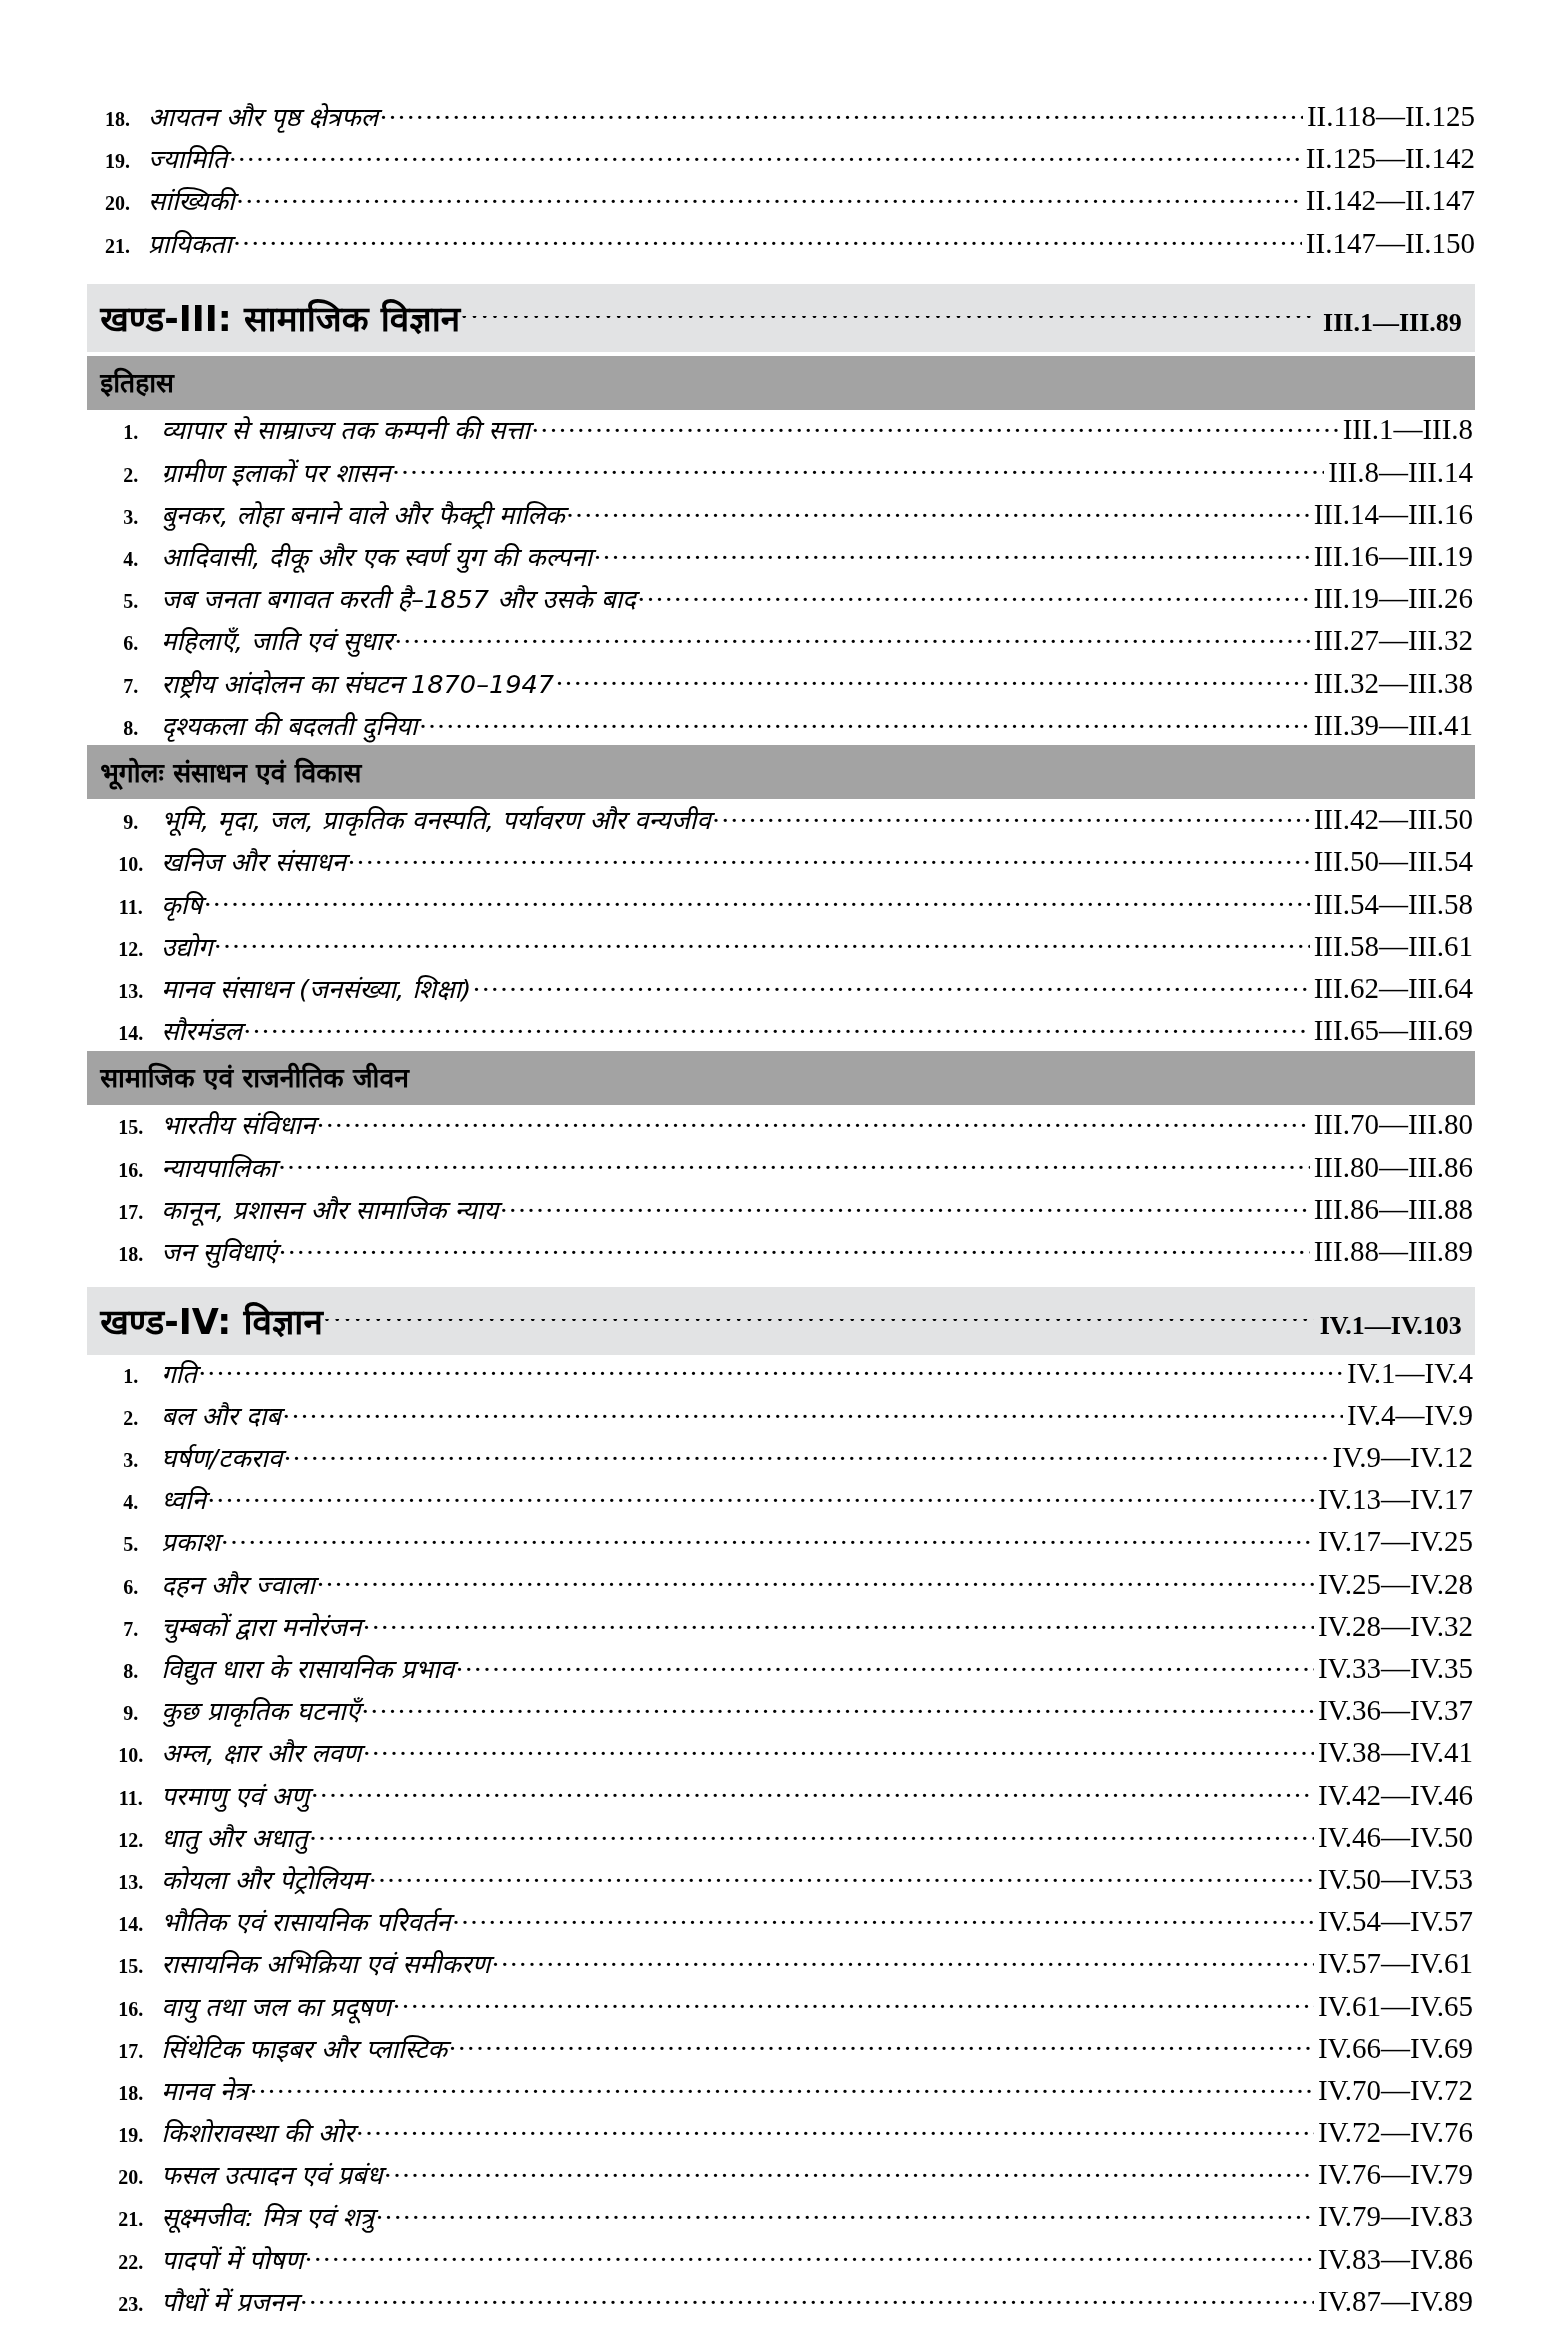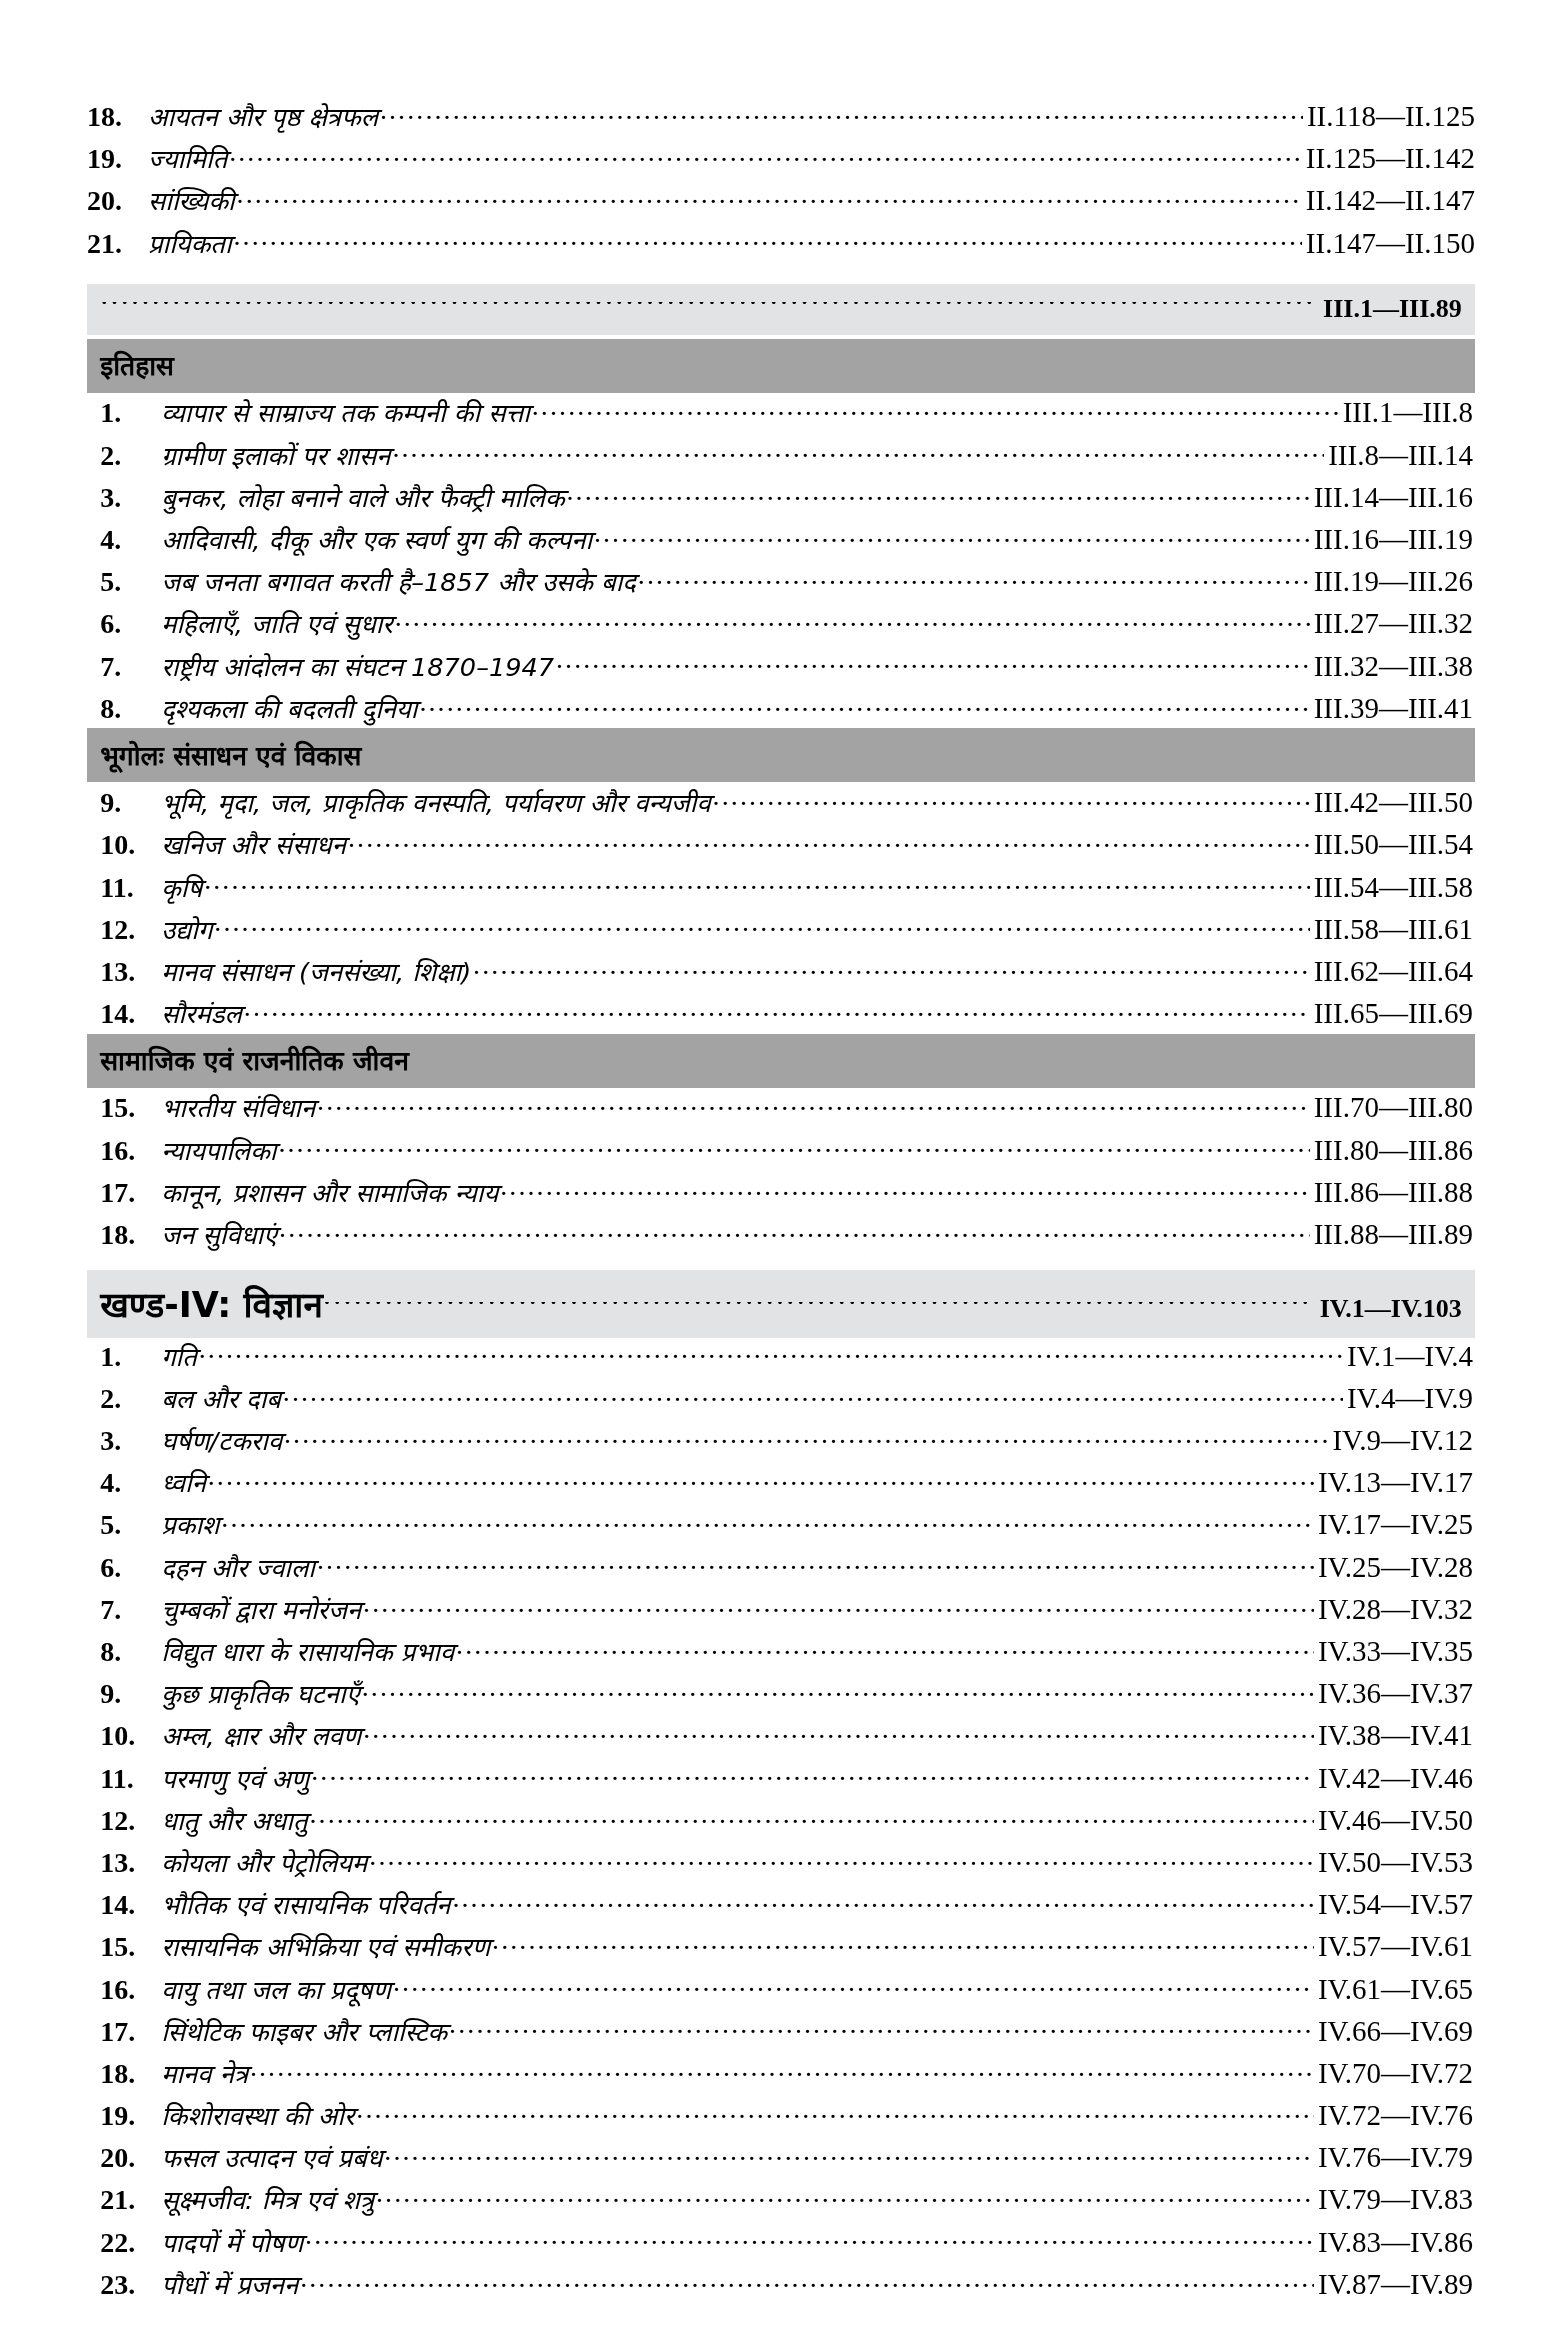--- a/index.html
+++ b/index.html
@@ -24,24 +24,24 @@
   
   .toc-row {
     display: flex;
     align-items: baseline;
     width: 100%;
     line-height: 1.0;
   }
   .toc-num {
     flex: 0 0 auto;
     width: 61px;
-    text-align: left;
+    text-align: center;
     font-family: "Liberation Serif", "DejaVu Serif", serif;
     font-weight: bold;
-    font-size: 28px;
+    font-size: 20px;
   }
   .toc-title {
     flex: 0 0 auto;
     font-family: "DejaVu Sans", "Liberation Sans", sans-serif;
     font-size: 25.6px;
     white-space: nowrap;
     padding-right: 1.9px;
     font-style: italic;
   }
   .toc-leader {
@@ -160,20 +160,21 @@
       </div>
       <div class="toc-row">
         <span class="toc-num">21.</span>
         <span class="toc-title">प्रायिकता</span>
         <span class="toc-leader"></span>
         <span class="toc-pages">II.147—II.150</span>
       </div>
     </div>
 
   <div class="khand">
+    <span class="khand-title">खण्ड-III: सामाजिक विज्ञान</span>
     <span class="khand-leader"></span>
     <span class="khand-pages">III.1—III.89</span>
   </div>
 
   <div id="part3-body">
       <div class="subband">इतिहास</div>
       <div class="rows-block pad-left group">
         <div class="toc-row">
           <span class="toc-num">1.</span>
           <span class="toc-title">व्यापार से साम्राज्य तक कम्पनी की सत्ता</span>

